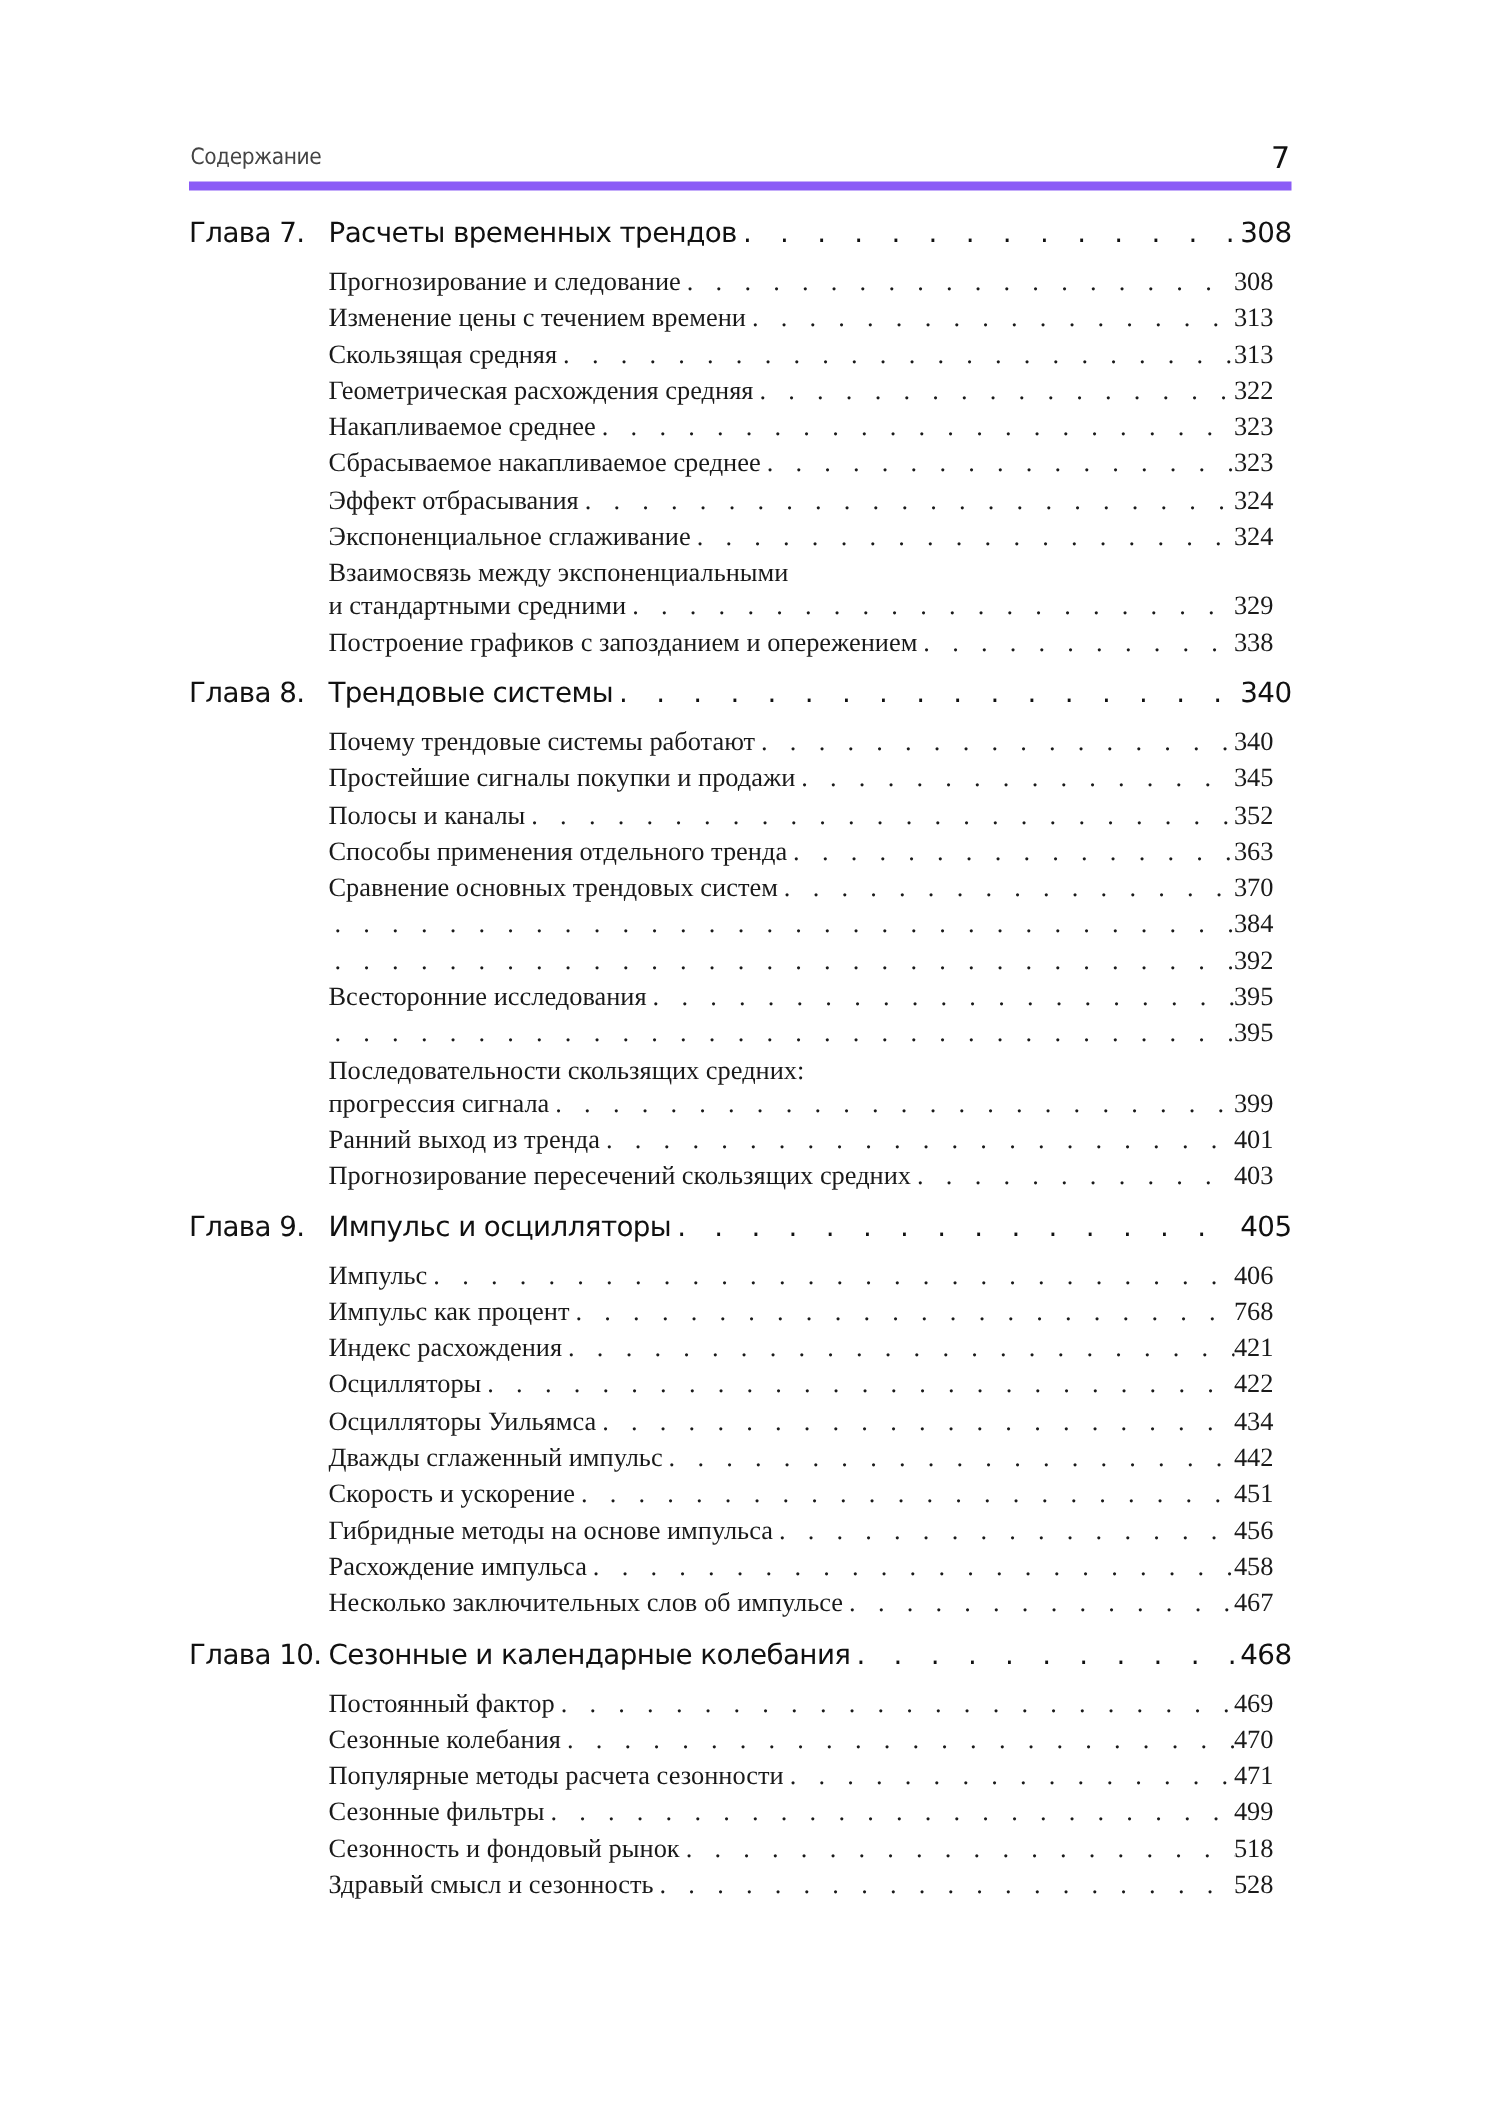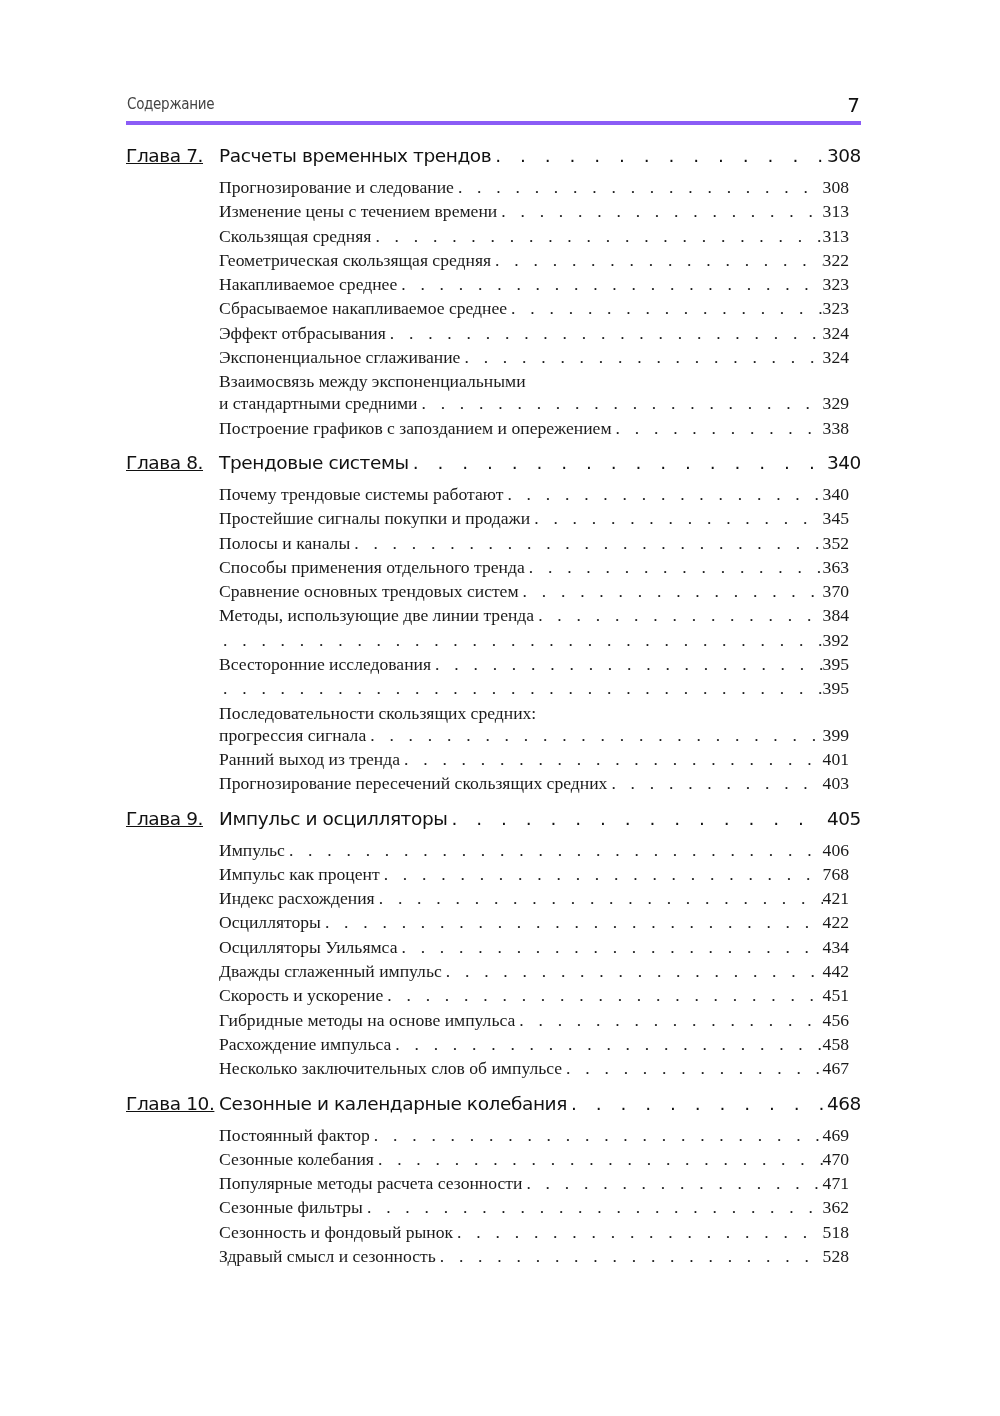--- a/index.html
+++ b/index.html
@@ -1,24 +1,24 @@
 <!DOCTYPE html>
 <html><head>
   <meta charset="utf-8">
   <style>
     html, body { margin: 0; padding: 0; background: #ffffff; }
     body { width: 1000px; height: 1416px; position: relative; overflow: hidden; color: #1a1a1a; }
     .page { position: absolute; left: 126px; top: 0; width: 735px; }
-    .header { position: absolute; top: 93px; left: 0; width: 735px; height: 28px; border-bottom: 4px solid #8b5cf6; }
+    .header { position: absolute; top: 93px; left: 0; width: 735px; height: 28px; border-bottom: 6px solid #8b5cf6; }
     .header .title { position: absolute; left: 1px; top: 2px; font-family: "DejaVu Sans", sans-serif; font-size: 15px; color: #444; letter-spacing: -0.3px; font-stretch: condensed; }
     .header .pnum { position: absolute; right: 1px; top: 0px; font-family: "DejaVu Sans", sans-serif; font-size: 20px; color: #111; }
     .toc { position: absolute; top: 145px; left: 0; width: 735px; }
     .chapter { margin-bottom: 10px; }
     .ch-head { display: flex; align-items: baseline; height: 32px; font-family: "DejaVu Sans", sans-serif; font-size: 18.5px; color: #111; letter-spacing: -0.4px; }
-    .ch-num { width: 93px; flex: none; white-space: nowrap; text-decoration: underline; }
+    .ch-num { width: 93px; flex: none; white-space: nowrap; }
     .ch-title { white-space: nowrap; }
     .ch-dots { flex: 1; overflow: hidden; white-space: nowrap; letter-spacing: 6.5px; margin: 0 4px; }
     .ch-page { flex: none; text-align: right; }
     .entries { margin-left: 93px; width: 630px; }
     .entry { display: flex; align-items: baseline; height: 24.3px; font-family: "Liberation Serif", serif; font-size: 17.6px; color: #1a1a1a; }
     .entry .e-title { white-space: nowrap; }
     .entry .e-dots { flex: 1; overflow: hidden; white-space: nowrap; letter-spacing: 5.2px; margin-left: 4px; }
     .entry .e-page { flex: none; text-align: right; }
     .entry.multi { height: auto; flex-direction: column; align-items: stretch; justify-content: flex-end; }
     .entry.multi .line1 { height: 22px; white-space: nowrap; }
@@ -50,21 +50,21 @@
             <span class="e-title">Изменение цены с течением времени</span>
             <span class="e-dots"> . . . . . . . . . . . . . . . . . . . . . . . . . . . . . . . . . . . . . . . . . . . . . . . . . . . . . . . . . . . .</span>
             <span class="e-page">313</span>
           </div>
           <div class="entry">
             <span class="e-title">Скользящая средняя</span>
             <span class="e-dots"> . . . . . . . . . . . . . . . . . . . . . . . . . . . . . . . . . . . . . . . . . . . . . . . . . . . . . . . . . . . .</span>
             <span class="e-page">313</span>
           </div>
           <div class="entry">
-            <span class="e-title">Геометрическая скользящая средняя</span>
+            <span class="e-title">Геометрическая расхождения средняя</span>
             <span class="e-dots"> . . . . . . . . . . . . . . . . . . . . . . . . . . . . . . . . . . . . . . . . . . . . . . . . . . . . . . . . . . . .</span>
             <span class="e-page">322</span>
           </div>
           <div class="entry">
             <span class="e-title">Накапливаемое среднее</span>
             <span class="e-dots"> . . . . . . . . . . . . . . . . . . . . . . . . . . . . . . . . . . . . . . . . . . . . . . . . . . . . . . . . . . . .</span>
             <span class="e-page">323</span>
           </div>
           <div class="entry">
             <span class="e-title">Сбрасываемое накапливаемое среднее</span>
@@ -123,21 +123,20 @@
             <span class="e-title">Способы применения отдельного тренда</span>
             <span class="e-dots"> . . . . . . . . . . . . . . . . . . . . . . . . . . . . . . . . . . . . . . . . . . . . . . . . . . . . . . . . . . . .</span>
             <span class="e-page">363</span>
           </div>
           <div class="entry">
             <span class="e-title">Сравнение основных трендовых систем</span>
             <span class="e-dots"> . . . . . . . . . . . . . . . . . . . . . . . . . . . . . . . . . . . . . . . . . . . . . . . . . . . . . . . . . . . .</span>
             <span class="e-page">370</span>
           </div>
           <div class="entry">
-            <span class="e-title">Методы, использующие две линии тренда</span>
             <span class="e-dots"> . . . . . . . . . . . . . . . . . . . . . . . . . . . . . . . . . . . . . . . . . . . . . . . . . . . . . . . . . . . .</span>
             <span class="e-page">384</span>
           </div>
           <div class="entry">
             <span class="e-dots"> . . . . . . . . . . . . . . . . . . . . . . . . . . . . . . . . . . . . . . . . . . . . . . . . . . . . . . . . . . . .</span>
             <span class="e-page">392</span>
           </div>
           <div class="entry">
             <span class="e-title">Всесторонние исследования</span>
             <span class="e-dots"> . . . . . . . . . . . . . . . . . . . . . . . . . . . . . . . . . . . . . . . . . . . . . . . . . . . . . . . . . . . .</span>
@@ -246,21 +245,21 @@
             <span class="e-page">470</span>
           </div>
           <div class="entry">
             <span class="e-title">Популярные методы расчета сезонности</span>
             <span class="e-dots"> . . . . . . . . . . . . . . . . . . . . . . . . . . . . . . . . . . . . . . . . . . . . . . . . . . . . . . . . . . . .</span>
             <span class="e-page">471</span>
           </div>
           <div class="entry">
             <span class="e-title">Сезонные фильтры</span>
             <span class="e-dots"> . . . . . . . . . . . . . . . . . . . . . . . . . . . . . . . . . . . . . . . . . . . . . . . . . . . . . . . . . . . .</span>
-            <span class="e-page">362</span>
+            <span class="e-page">499</span>
           </div>
           <div class="entry">
             <span class="e-title">Сезонность и фондовый рынок</span>
             <span class="e-dots"> . . . . . . . . . . . . . . . . . . . . . . . . . . . . . . . . . . . . . . . . . . . . . . . . . . . . . . . . . . . .</span>
             <span class="e-page">518</span>
           </div>
           <div class="entry">
             <span class="e-title">Здравый смысл и сезонность</span>
             <span class="e-dots"> . . . . . . . . . . . . . . . . . . . . . . . . . . . . . . . . . . . . . . . . . . . . . . . . . . . . . . . . . . . .</span>
             <span class="e-page">528</span>

